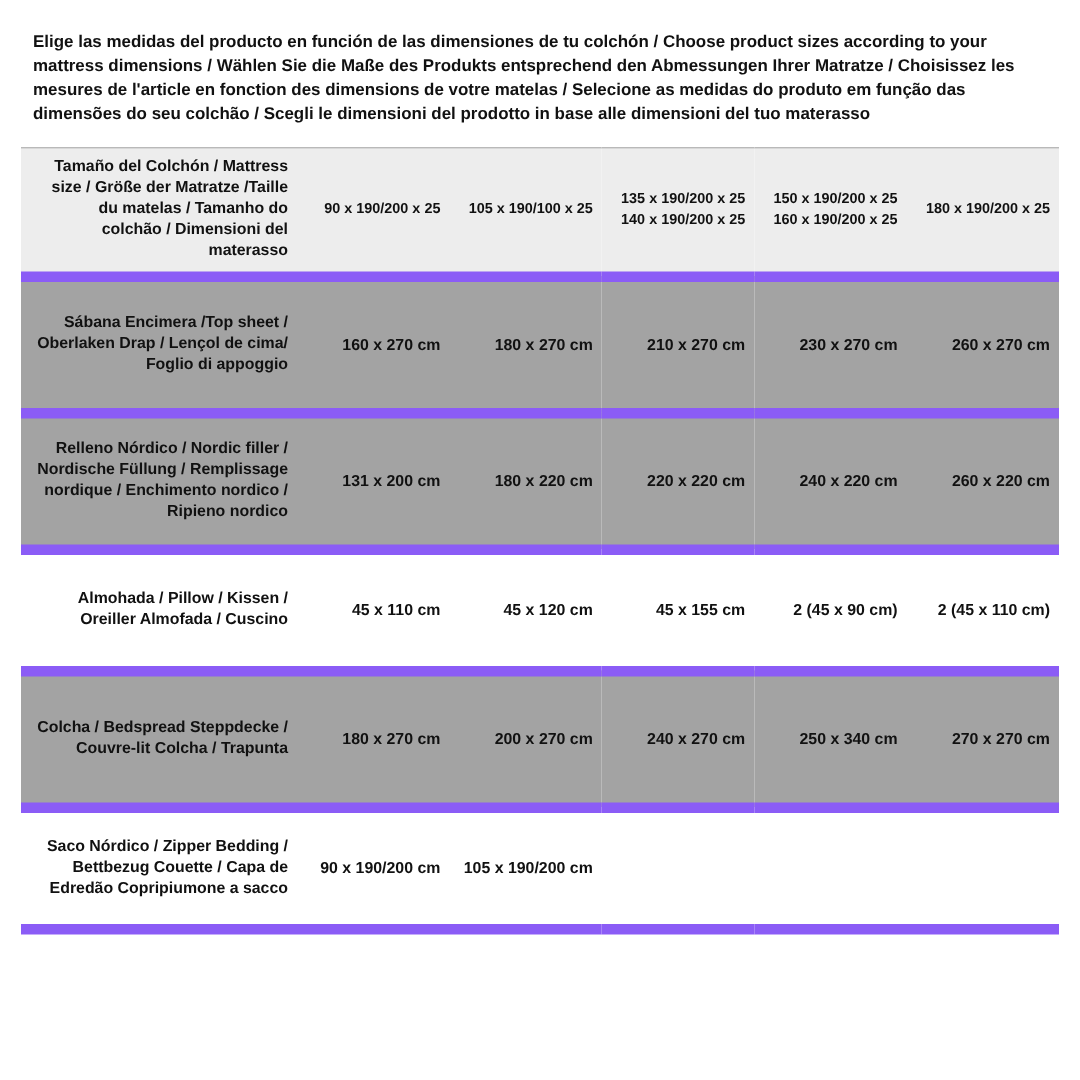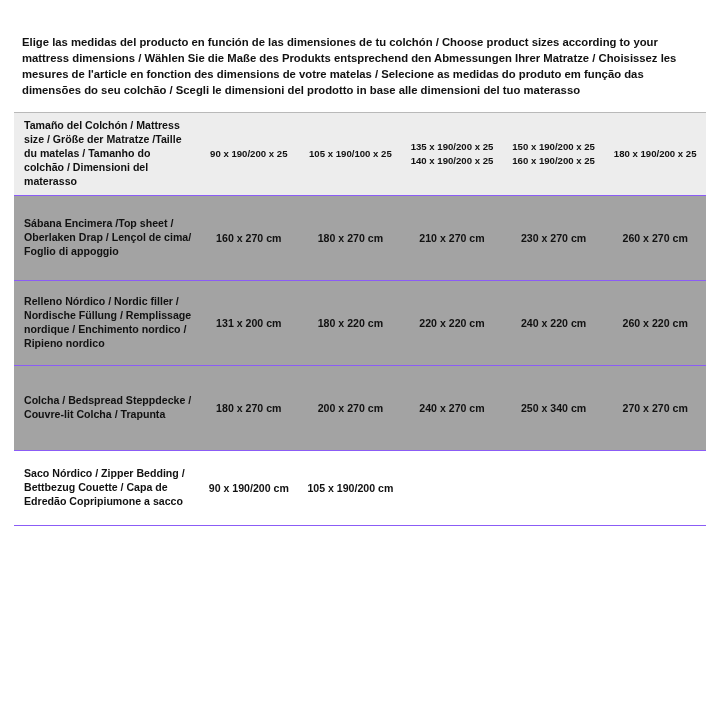--- a/index.html
+++ b/index.html
@@ -20,33 +20,34 @@
     box-sizing: border-box;
     padding: 18px 14px 10px 14px;
     display: flex;
     flex-direction: column;
   }
   .intro {
     font-size: 11.3px;
     font-weight: bold;
     line-height: 1.42;
     color: #111111;
-    margin: 16px 0 14px 8px;
+    margin: 2px 0 14px 8px;
     padding-right: 6px;
   }
   table.size-table {
     width: 100%;
     border-collapse: collapse;
     table-layout: fixed;
   }
   table.size-table td {
     border-top: 1px solid #b9b9b9;
-    border-bottom: 1px solid #8b5cf6;
+    border-bottom: 7px solid #8b5cf6;
     vertical-align: middle;
     padding: 6px 6px;
+    text-align: right;
   }
   .row-shade td {
     background: #a3a3a3;
   }
   .row-plain td {
     background: #ffffff;
   }
   .col-label {
     width: 168px;
     font-size: 10.6px;
@@ -124,20 +125,28 @@
 
       <tr class="body-row row-shade">
         <td class="col-label">Relleno Nórdico / Nordic filler / Nordische Füllung / Remplissage nordique / Enchimento nordico / Ripieno nordico</td>
         <td class="col-val">131 x 200 cm</td>
         <td class="col-val">180 x 220 cm</td>
         <td class="col-val">220 x 220 cm</td>
         <td class="col-val">240 x 220 cm</td>
         <td class="col-val">260 x 220 cm</td>
       </tr>
 
+      <tr class="row-pillow row-plain">
+        <td class="col-label">Almohada / Pillow / Kissen / Oreiller Almofada / Cuscino</td>
+        <td class="col-val">45 x 110 cm</td>
+        <td class="col-val">45 x 120 cm</td>
+        <td class="col-val">45 x 155 cm</td>
+        <td class="col-val">2 (45 x 90 cm)</td>
+        <td class="col-val">2 (45 x 110 cm)</td>
+      </tr>
 
       <tr class="body-row row-shade">
         <td class="col-label">Colcha / Bedspread Steppdecke / Couvre-lit Colcha / Trapunta</td>
         <td class="col-val">180 x 270 cm</td>
         <td class="col-val">200 x 270 cm</td>
         <td class="col-val">240 x 270 cm</td>
         <td class="col-val">250 x 340 cm</td>
         <td class="col-val">270 x 270 cm</td>
       </tr>
 

